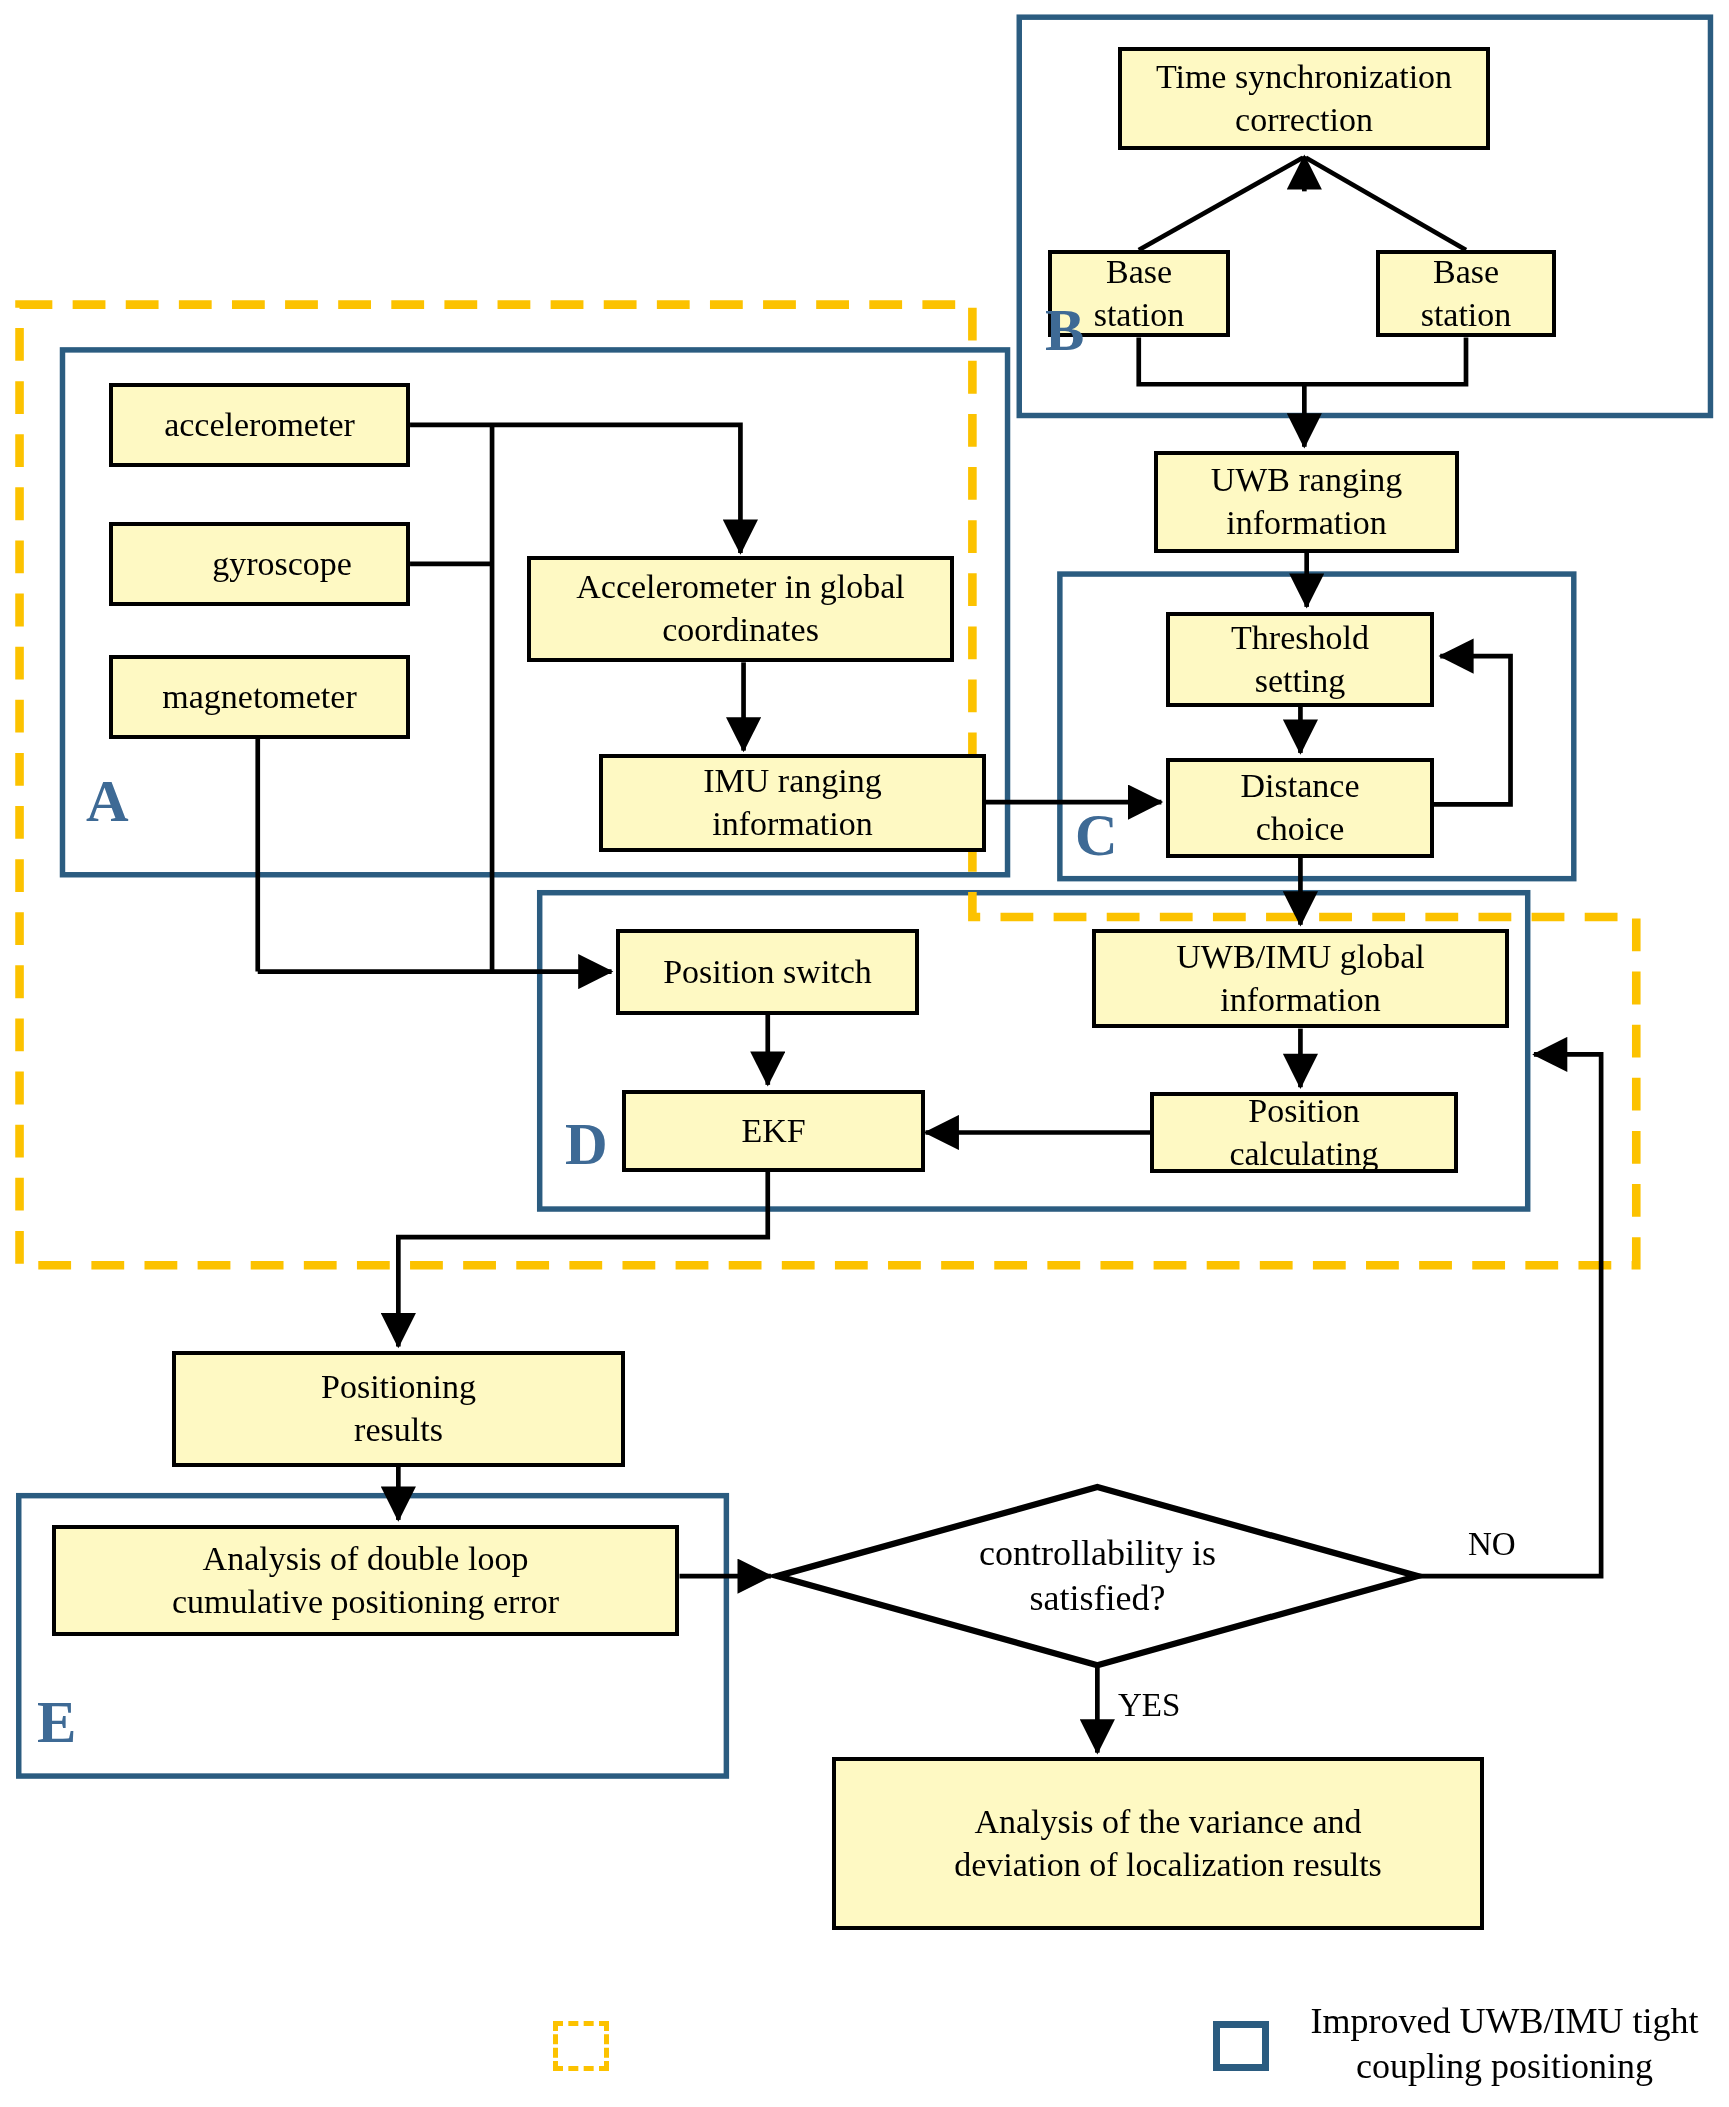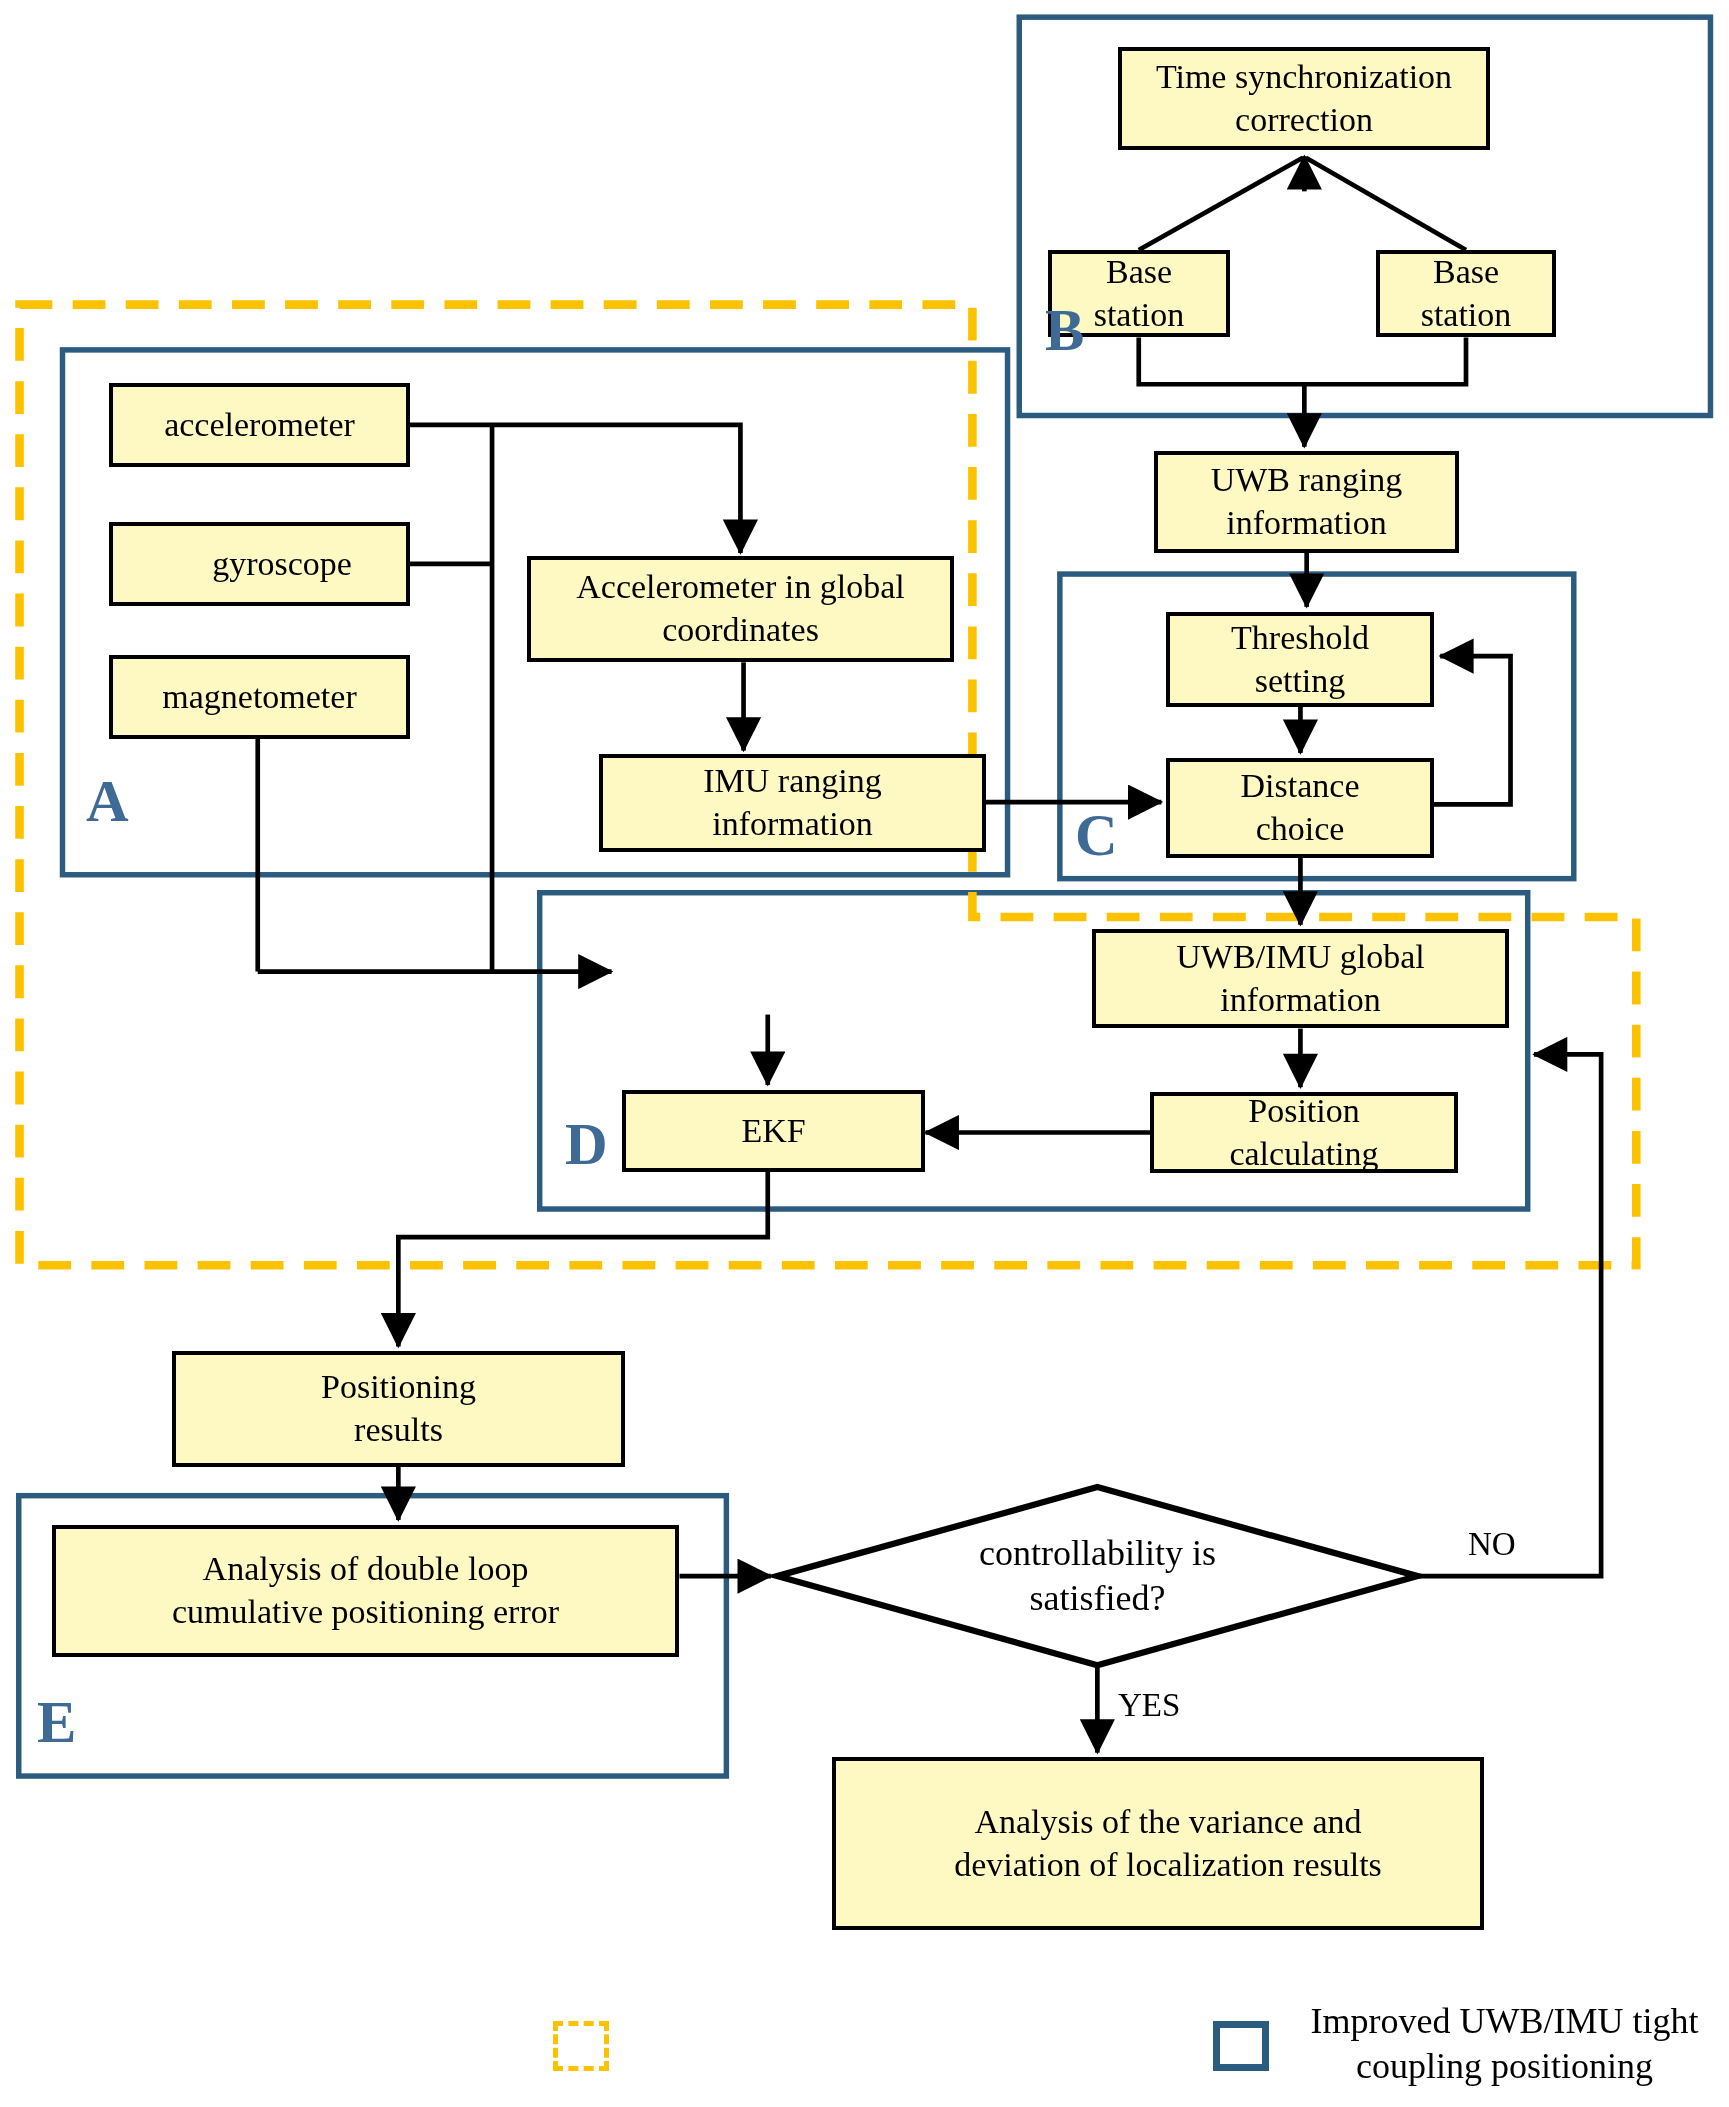--- a/index.html
+++ b/index.html
@@ -120,37 +120,40 @@
   </div>
   <div class="node" style="left:1166px;top:612px;width:268px;height:95px;">
     <div>Threshold</div>
     <div>setting</div>
   </div>
   <div class="node" style="left:1166px;top:758px;width:268px;height:100px;">
     <div>Distance</div>
     <div>choice</div>
   </div>
 
+  <div class="node" style="left:616px;top:929px;width:303px;height:86px;">
+    <div>Position switch</div>
+  </div>
   <div class="node" style="left:1092px;top:929px;width:417px;height:99px;">
     <div>UWB/IMU global</div>
     <div>information</div>
   </div>
   <div class="node" style="left:622px;top:1090px;width:303px;height:82px;">
     <div>EKF</div>
   </div>
   <div class="node" style="left:1150px;top:1092px;width:308px;height:81px;">
     <div>Position</div>
     <div>calculating</div>
   </div>
 
   <div class="node" style="left:172px;top:1351px;width:453px;height:116px;">
     <div>Positioning</div>
     <div>results</div>
   </div>
-  <div class="node" style="left:52px;top:1525px;width:627px;height:132px;">
+  <div class="node" style="left:52px;top:1525px;width:627px;height:111px;">
     <div>Analysis of double loop</div>
     <div>cumulative positioning error</div>
   </div>
   <div class="node" style="left:832px;top:1757px;width:652px;height:173px;padding-left:20px;">
     <div>Analysis of the variance and</div>
     <div>deviation of localization results</div>
   </div>
 
   <div class="freetext" style="left:824px;top:1523px;width:547px;height:106px;">
     <div>controllability is</div>

